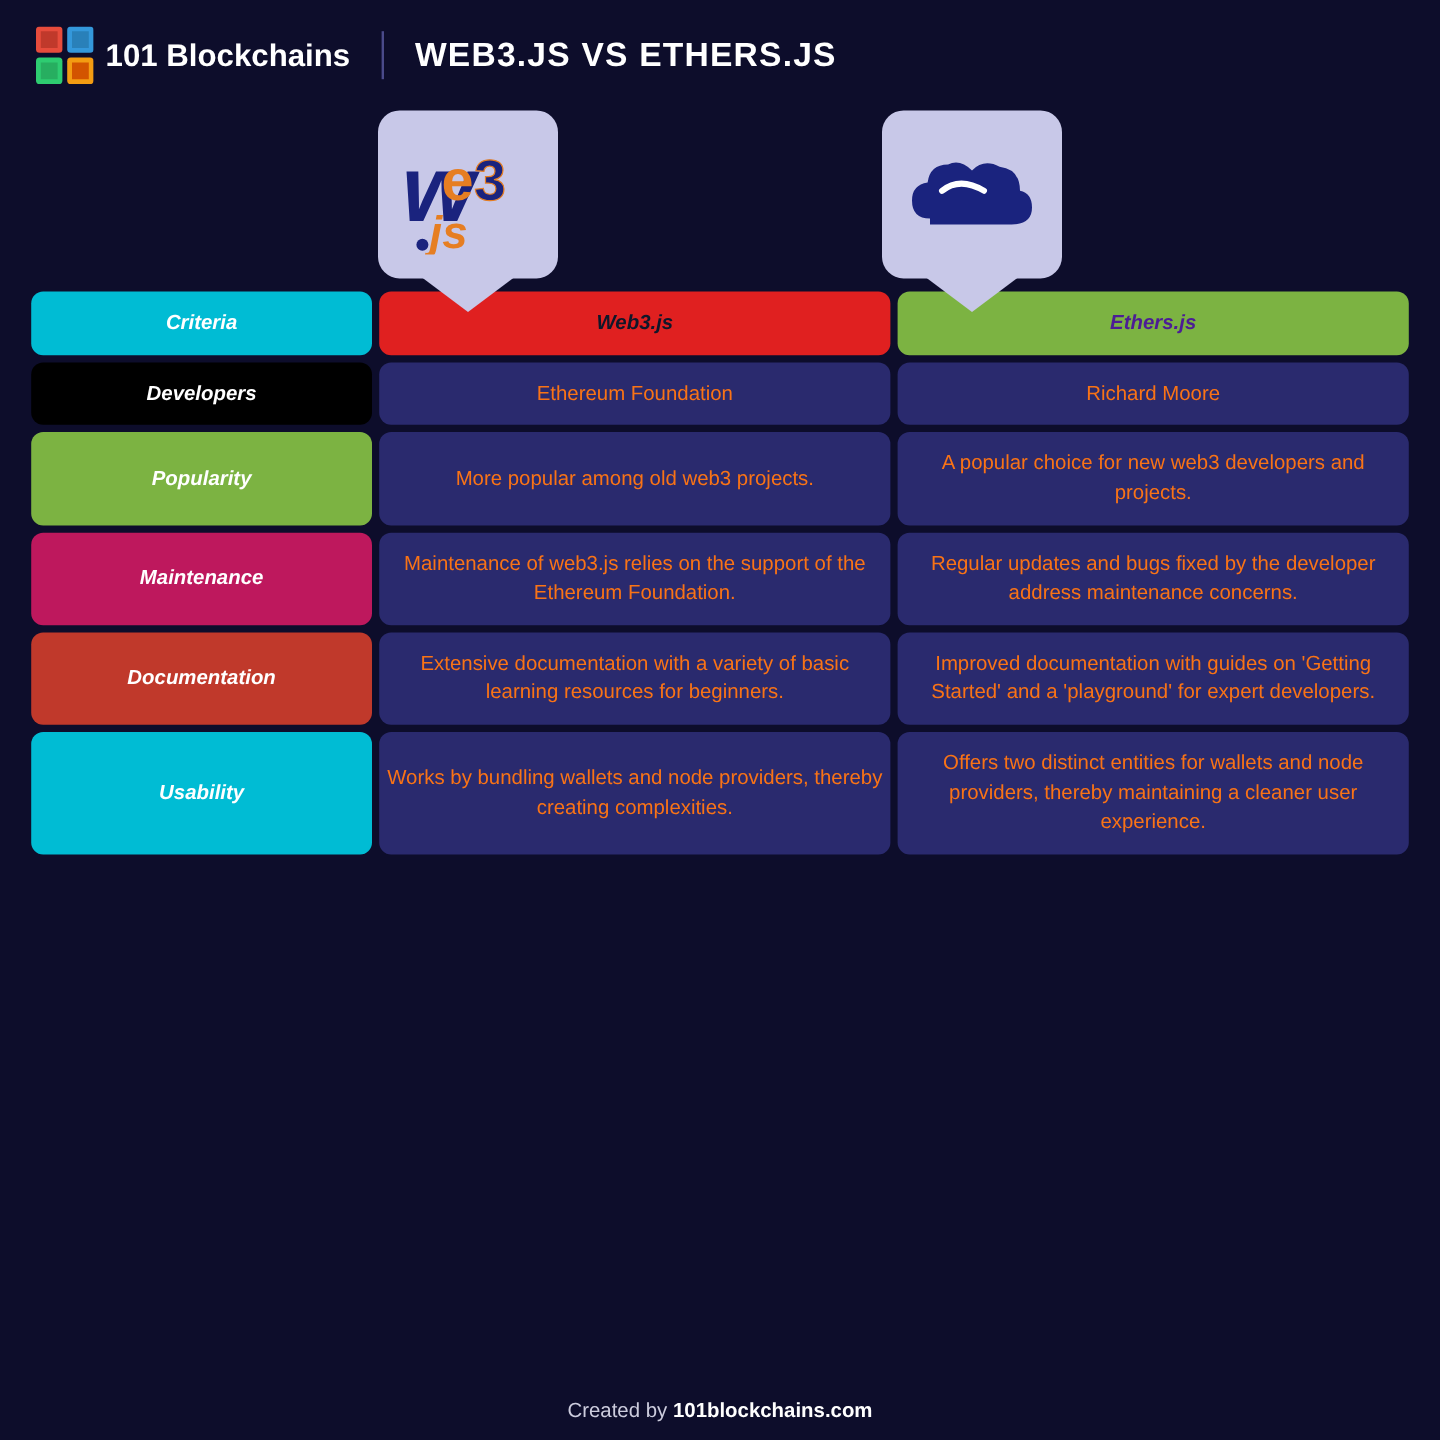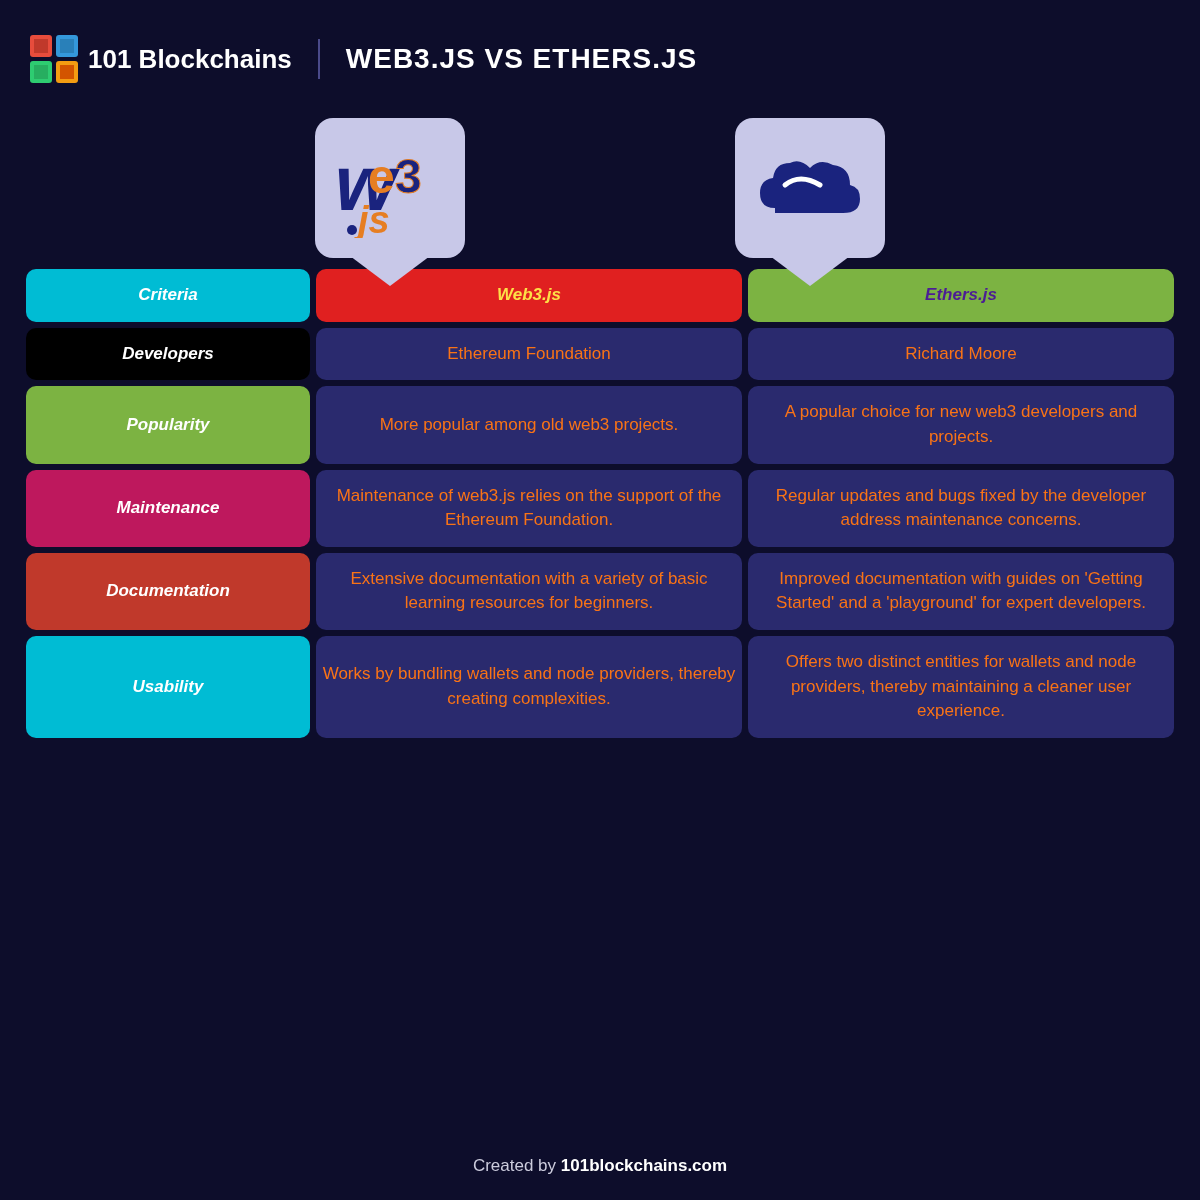--- a/index.html
+++ b/index.html
@@ -13,21 +13,21 @@
       align-items: center;
       padding: 0;
       overflow: hidden;
     }
 
     
     .header {
       width: 100%;
       display: flex;
       align-items: center;
-      padding: 35px 30px;
+      padding: 22px 30px;
       gap: 16px;
     }
     .logo-area {
       display: flex;
       align-items: center;
       gap: 10px;
     }
     .logo-cube {
       width: 48px;
       height: 48px;
@@ -108,21 +108,21 @@
     .th-criteria {
       background: #00bcd4;
       color: white;
       font-size: 22px;
       font-weight: 800;
       font-style: italic;
       width: 25%;
     }
     .th-web3 {
       background: #e02020;
-      color: #fde047;
+      color: #0f172a;
       font-size: 24px;
       font-weight: 800;
       font-style: italic;
       width: 37.5%;
     }
     .th-ethers {
       background: #7cb342;
       color: #4c1d95;
       font-size: 24px;
       font-weight: 800;
@@ -145,21 +145,21 @@
     .td-maintenance { background: #be185d; color: white; font-weight: 700; font-style: italic; font-size: 18px; }
     .td-documentation { background: #c0392b; color: white; font-weight: 700; font-style: italic; font-size: 18px; }
     .td-usability { background: #00bcd4; color: white; font-weight: 700; font-style: italic; font-size: 18px; }
 
     
     .footer {
       width: 100%;
       text-align: center;
       color: #ccccdd;
       font-size: 17px;
-      padding: 10px 0 24px;
+      padding: 10px 0 14px;
     }
     .footer strong {
       color: white;
     }
   </style>
 </head>
 <body>
 
 <div class="header">
   <div class="logo-area">

